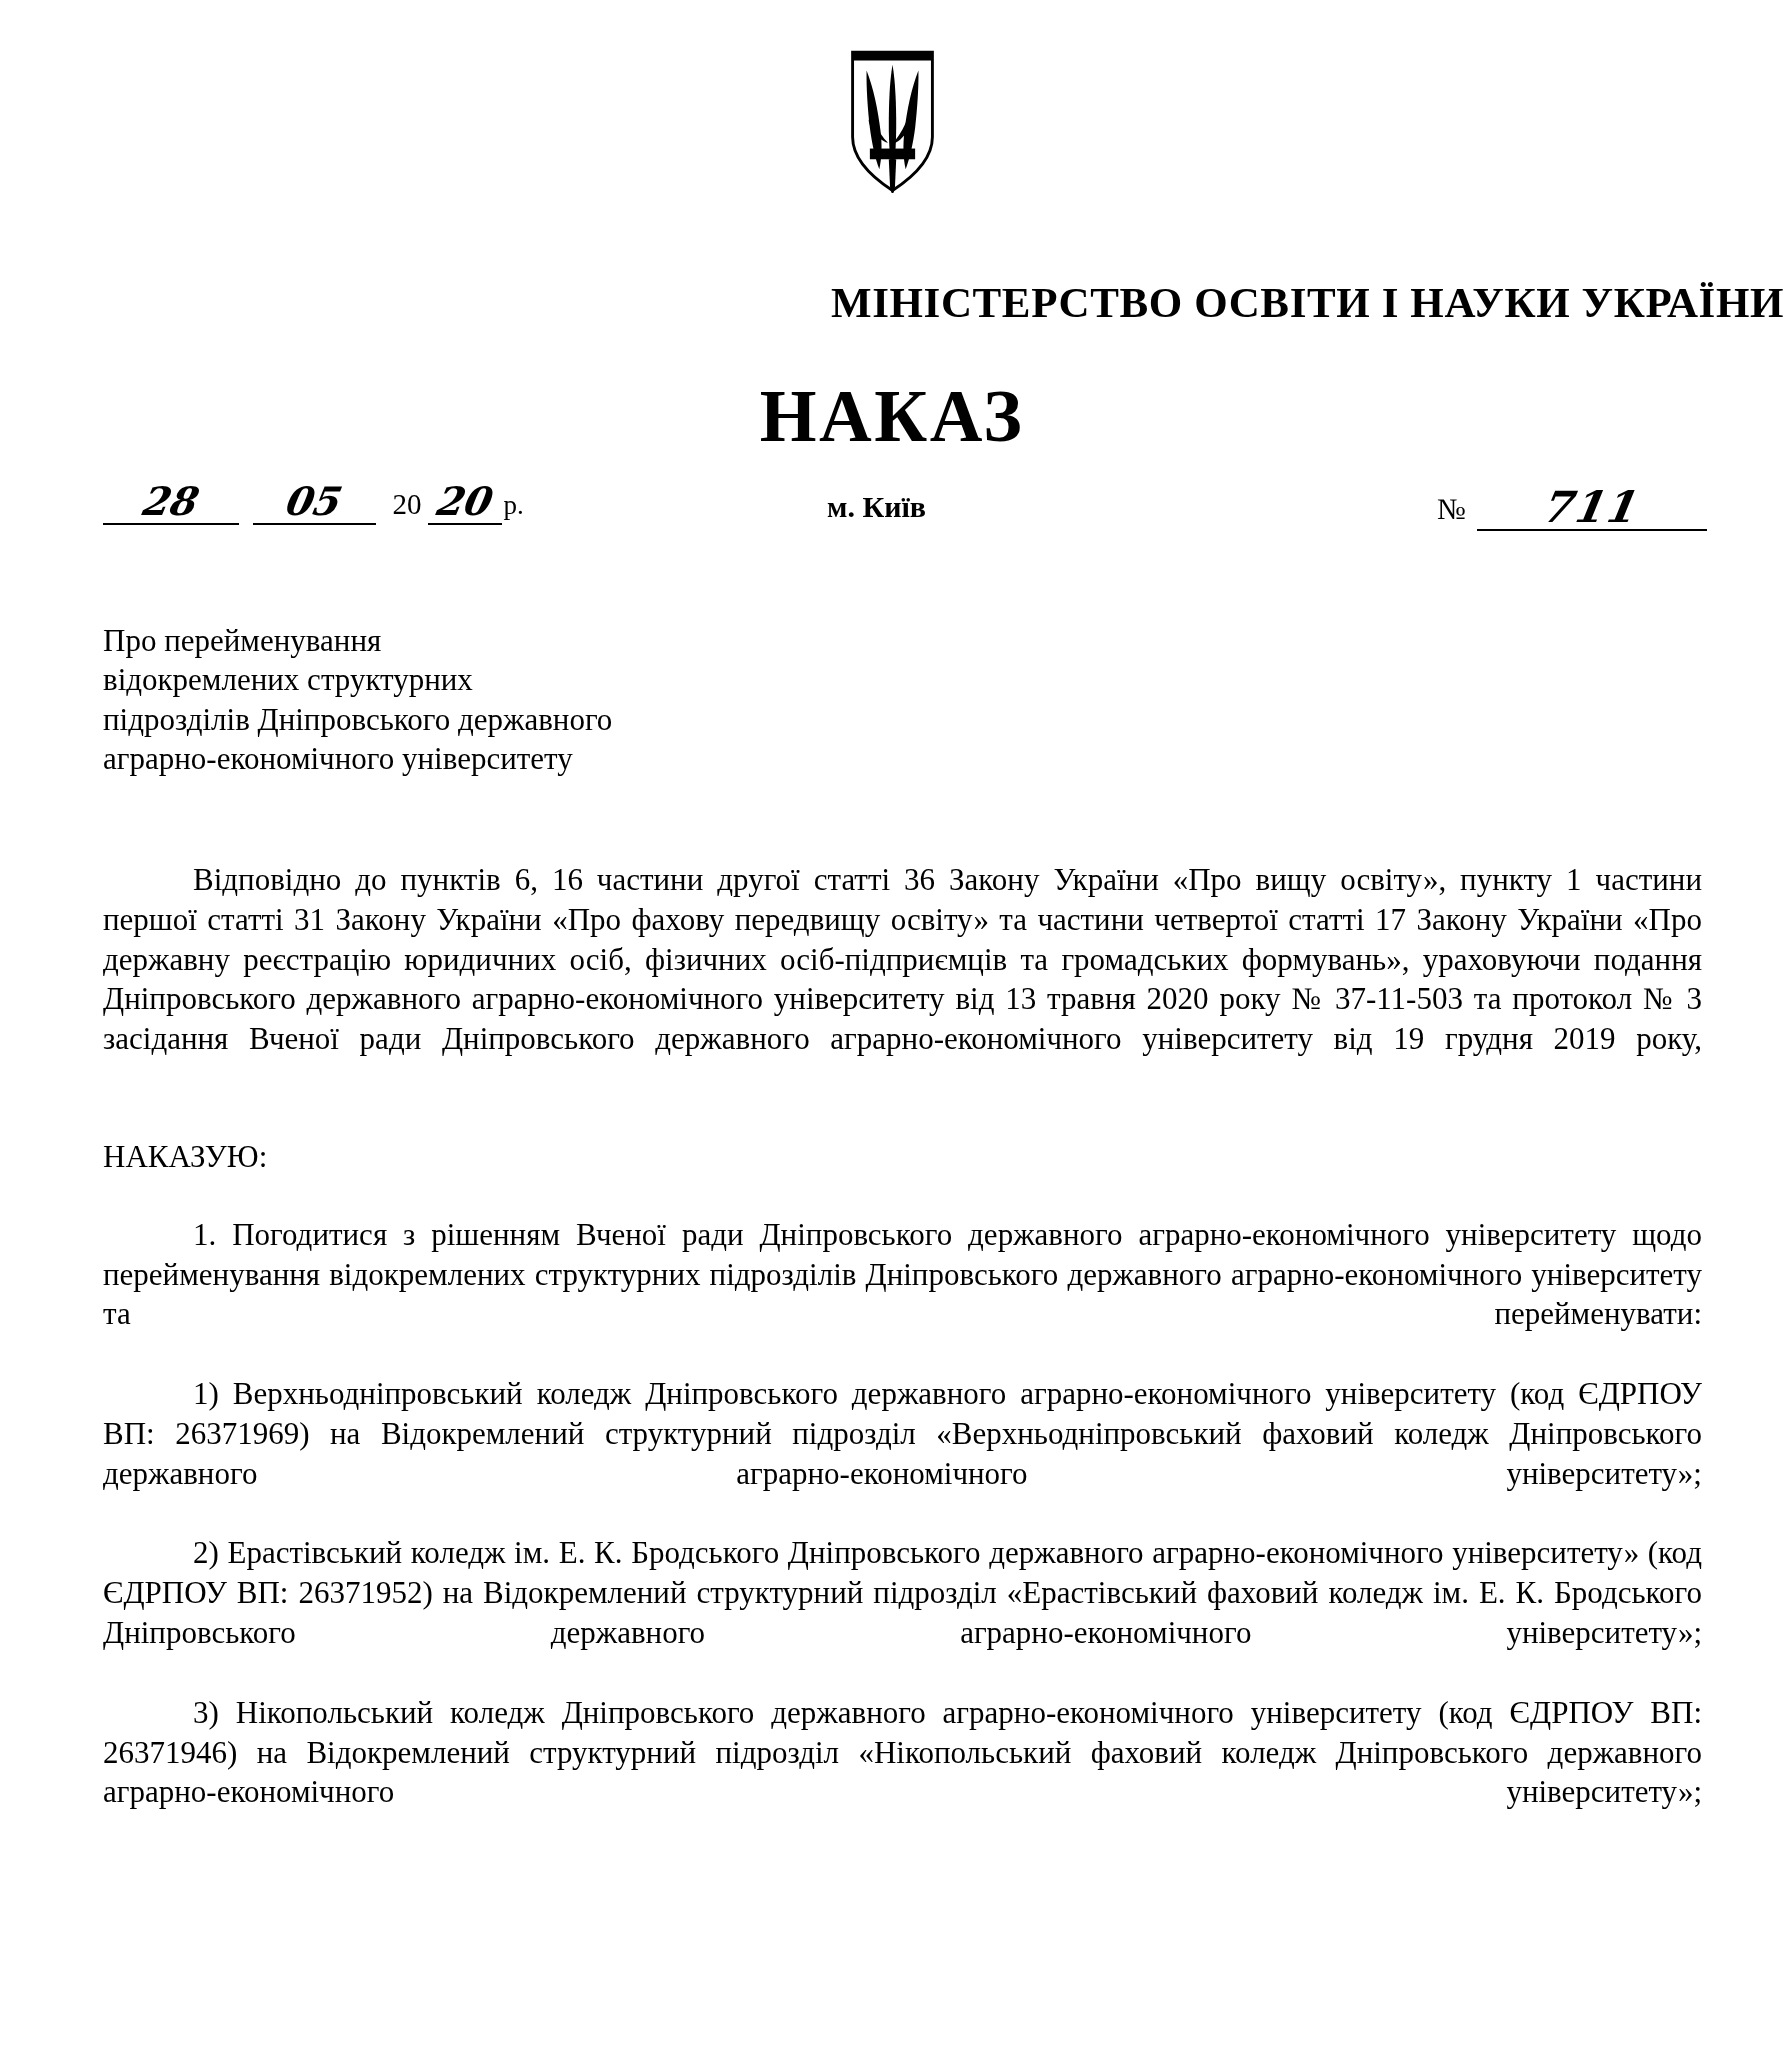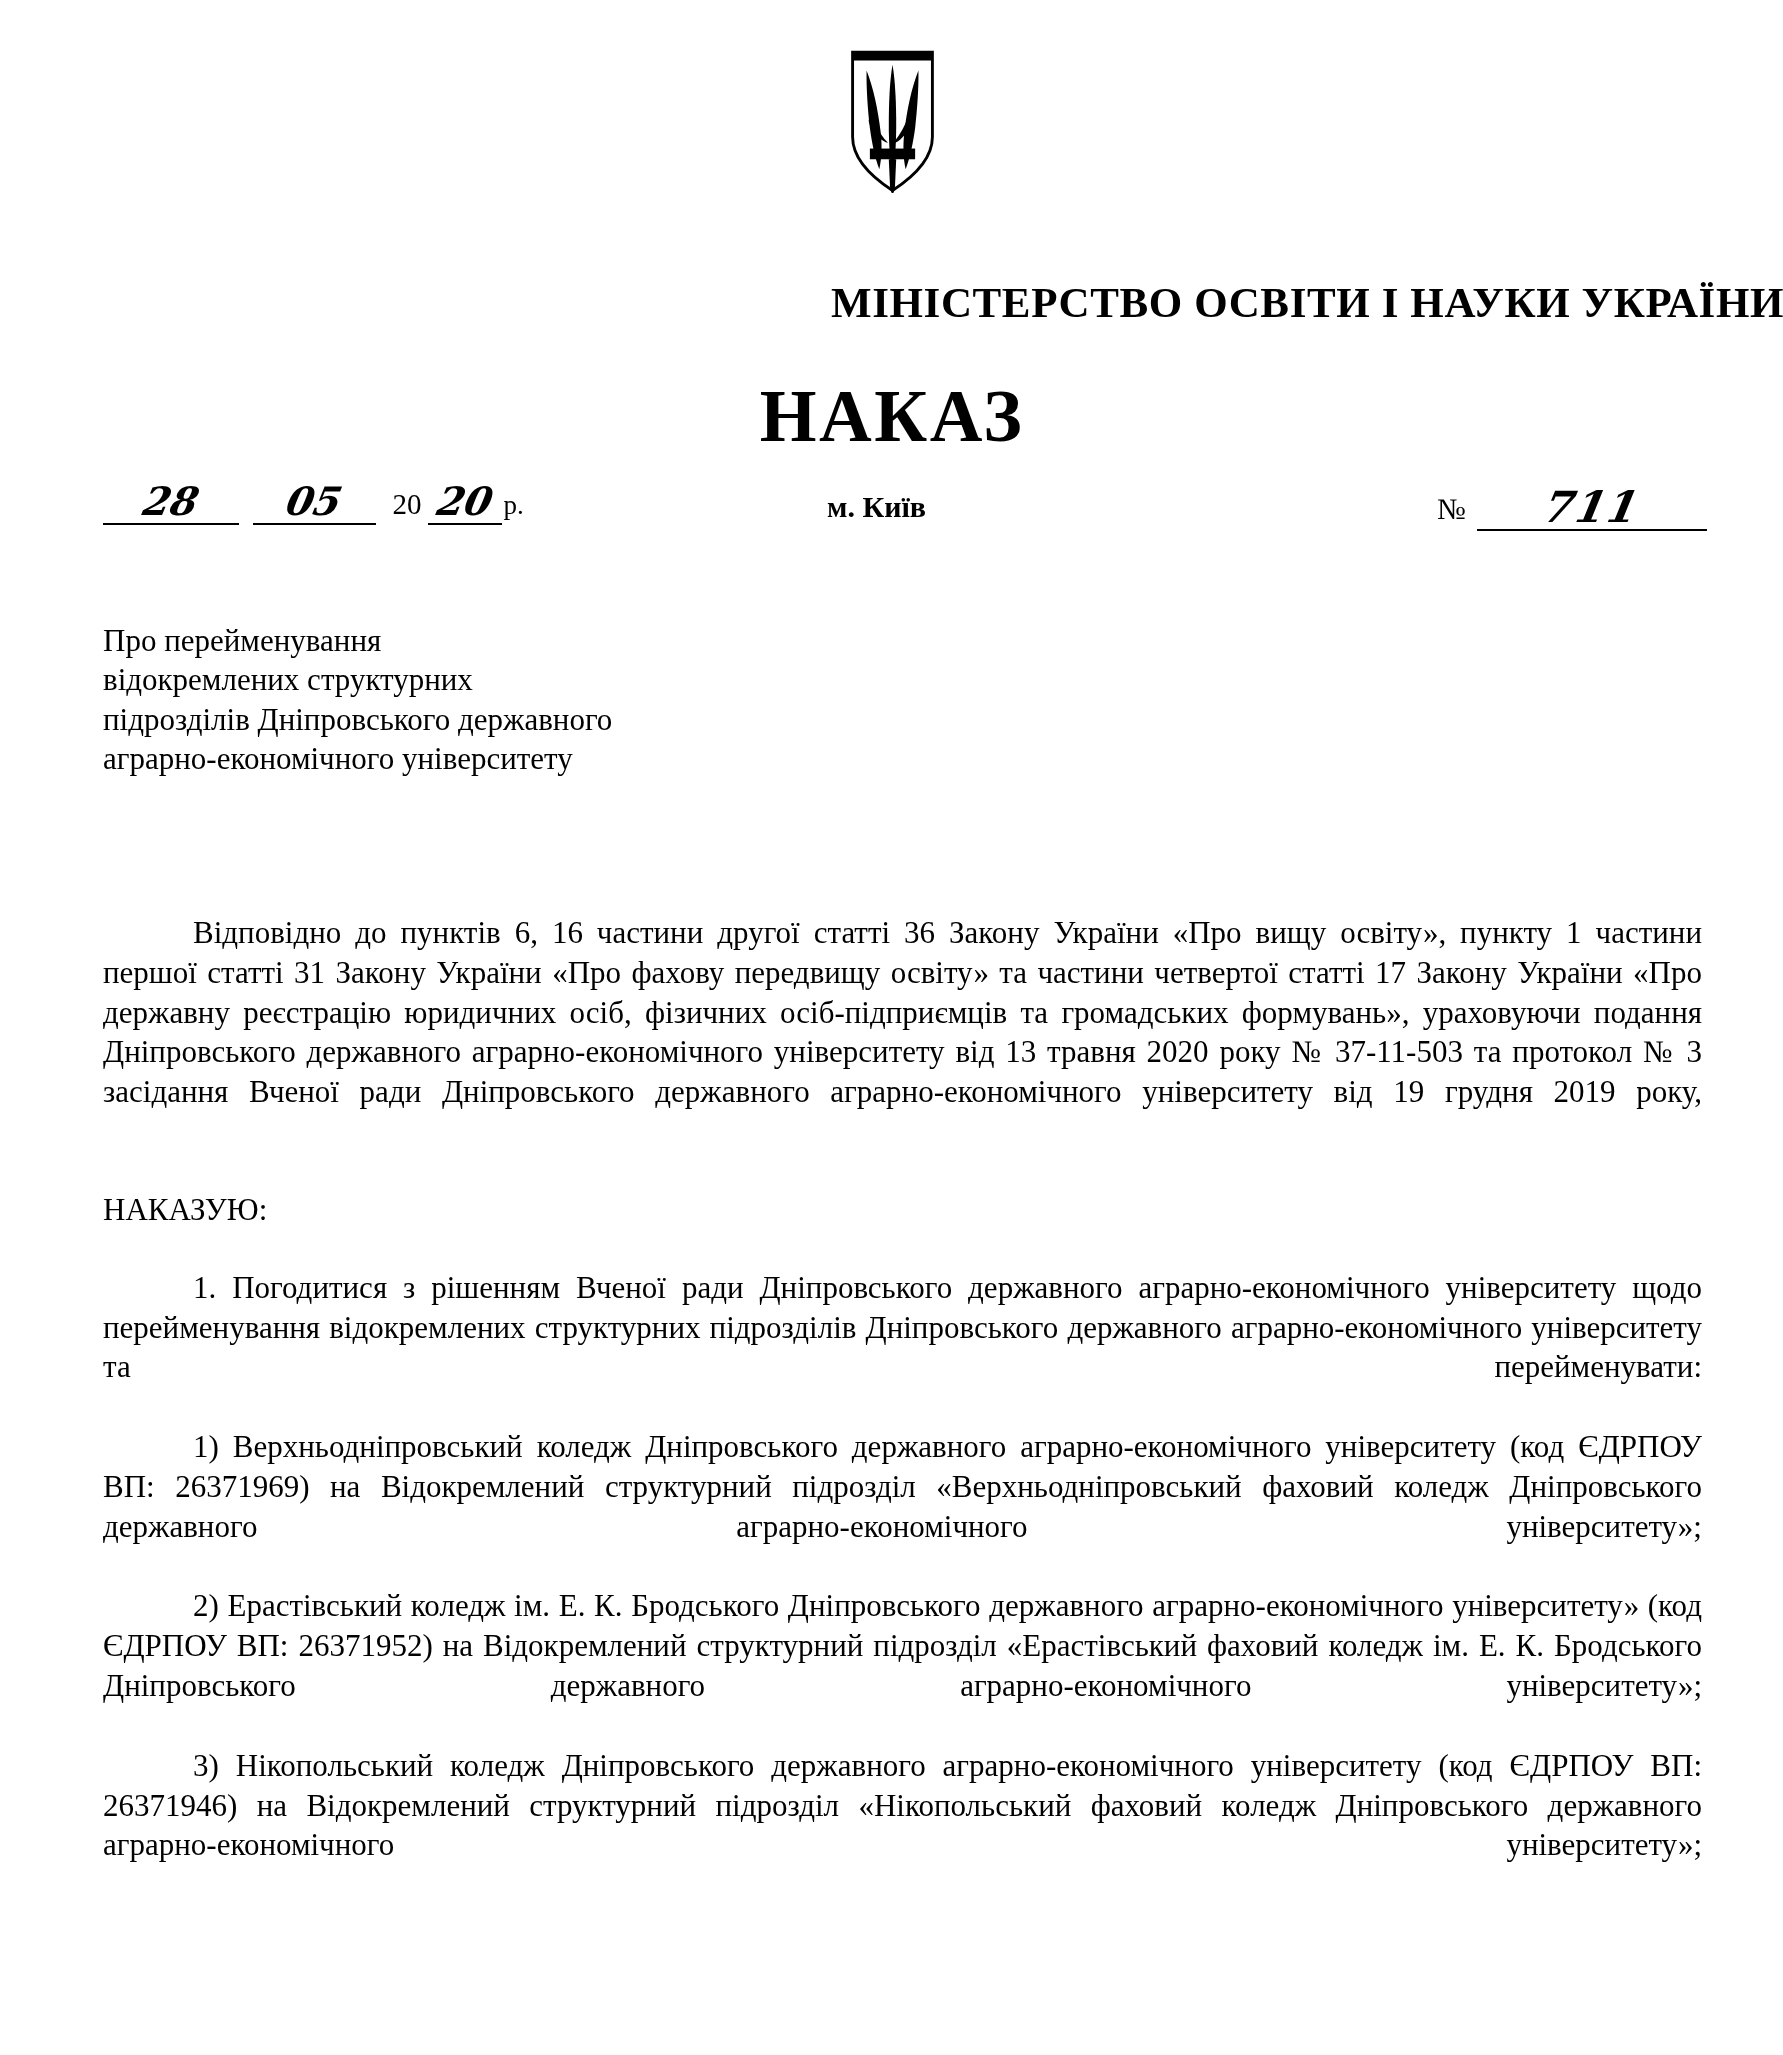--- a/index.html
+++ b/index.html
@@ -129,21 +129,21 @@
     left: 103px;
     width: 863px;
     font-size: 31px;
     line-height: 1.27;
   }
   .subject div { white-space: nowrap; }
 
   
   .body {
     position: absolute;
-    top: 913px;
+    top: 860px;
     left: 103px;
     width: 1599px;
     font-size: 31px;
     line-height: 1.285;
   }
   .para {
     text-align: justify;
     text-justify: inter-word;
     margin: 0;
   }

